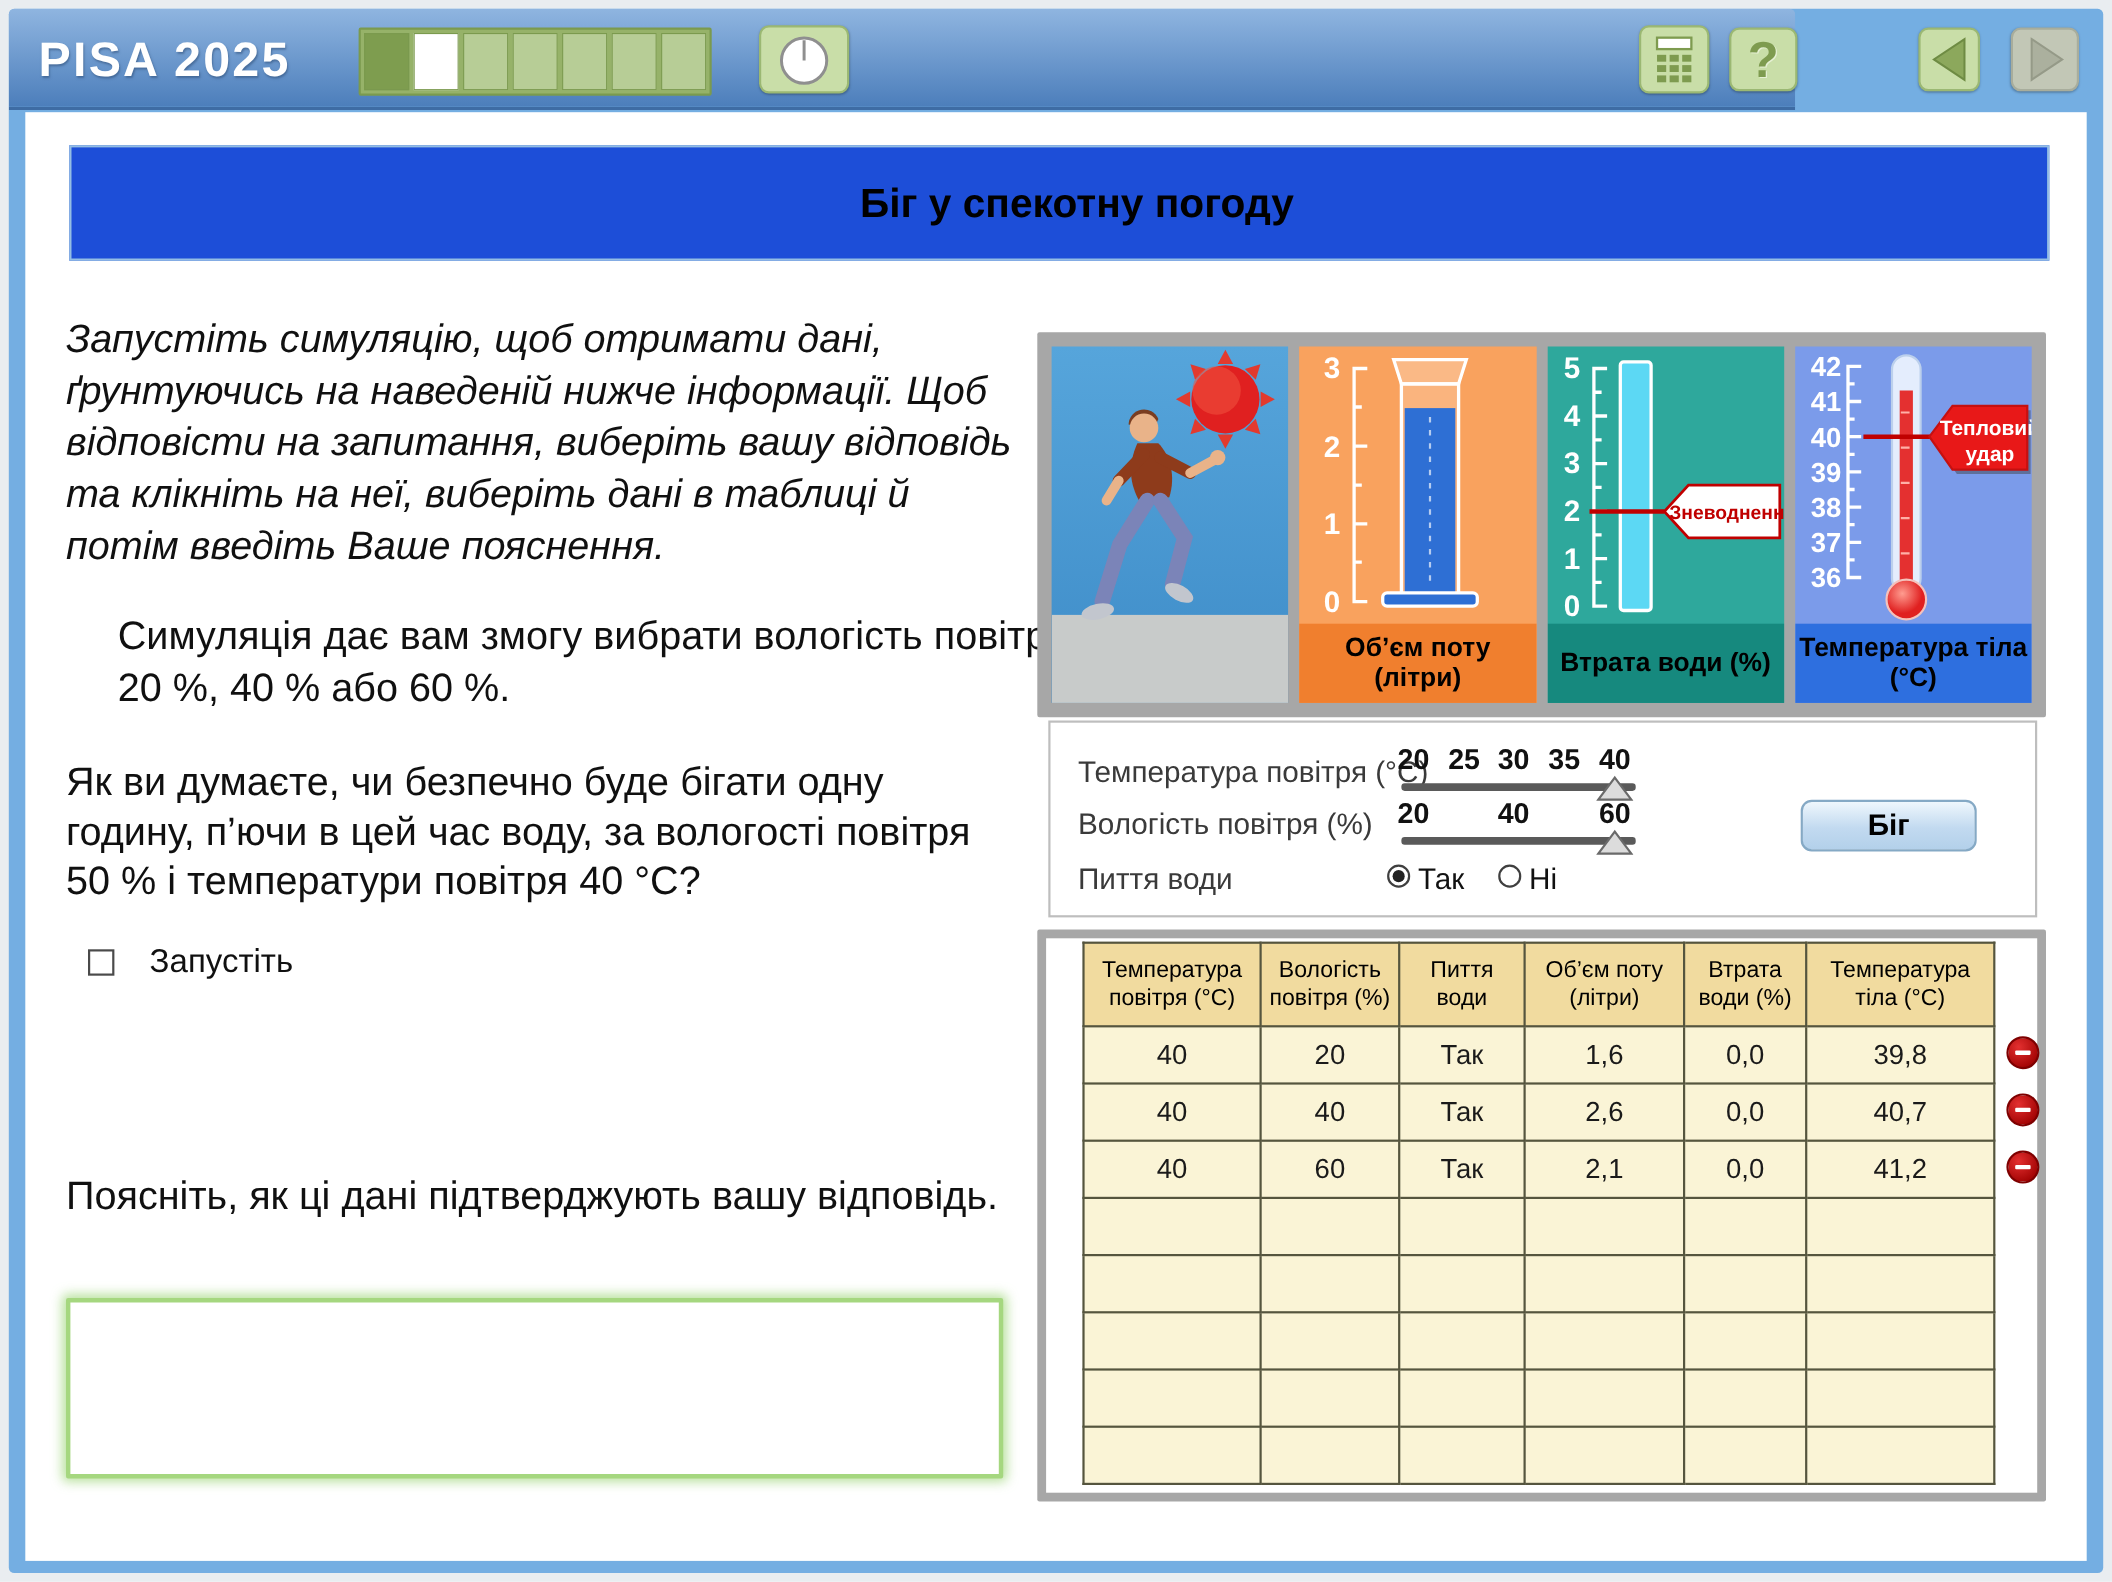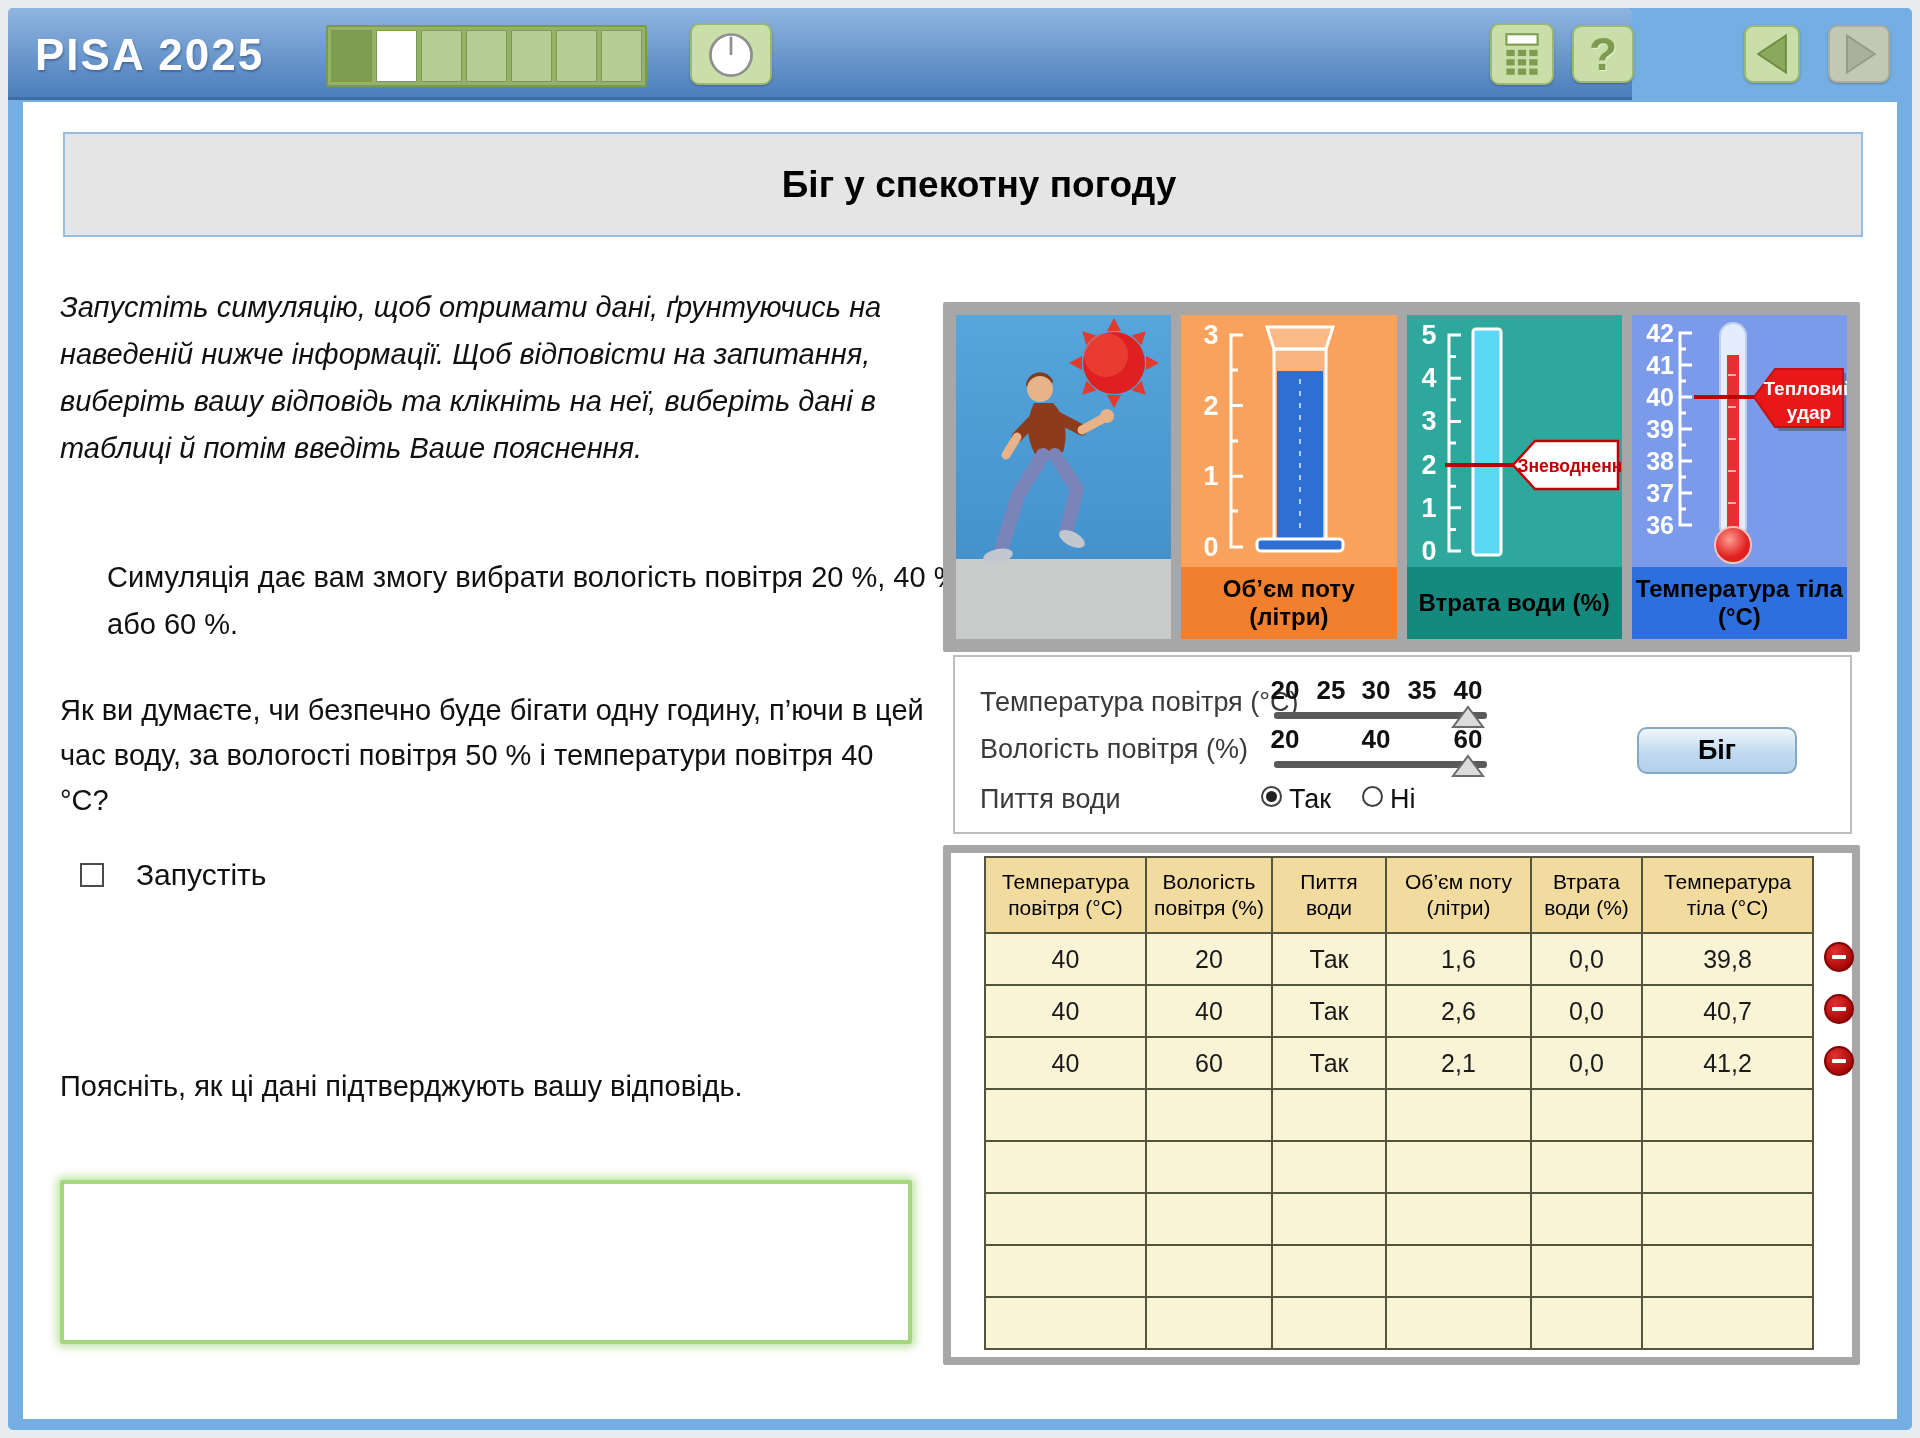--- a/index.html
+++ b/index.html
@@ -30,26 +30,26 @@
   .hbtn.disabled { background:#C2C7B6; border-color:#A8AD9C; }
   .timer-btn { left:682px; top:15px; width:82px; height:62px; }
   .calc-btn  { left:1482px; top:15px; width:64px; height:62px; }
   .help-btn  { left:1564px; top:17px; width:62px; height:58px; }
   .back-btn  { left:1736px; top:17px; width:56px; height:58px; }
   .fwd-btn   { left:1820px; top:17px; width:62px; height:58px; }
   .help-glyph { font-size:46px; font-weight:bold; color:#7E9B4F; text-shadow:1px 1px 0 #E6F0D4; }
 
   
   .title-bar { position:absolute; left:40px; top:30px; width:1800px; height:105px;
-               background:#e5e5e5; border:2px solid #94BEE4;
+               background:#1d4ed8; border:2px solid #94BEE4;
                display:flex; align-items:center; justify-content:center;padding-left:32px; }
   .title-bar span { font-size:37px; font-weight:bold; color:#000; }
 
   
-  .ltxt { position:absolute; left:37px; width:866px; font-size:29px; color:#101010; }
+  .ltxt { position:absolute; left:37px; width:866px; font-size:36px; color:#101010; }
   .para1 { top:182px; font-style:italic; line-height:47px; }
   .para2 { top:452px; line-height:47px;margin-left:47px; }
   .question { top:586px; line-height:45px; }
   .opt-row { position:absolute; left:37px; width:700px; height:38px; display:flex; align-items:center; }
   .opt1 { top:716px; } .opt2 { top:754px; }
   .opt-box { width:24px; height:24px; border:2px solid #4A4A4A; background:#fff; margin-left:20px; }
   .opt-label { font-size:30px; margin-left:32px; color:#101010; }
   .para4 { top:838px; line-height:45px; }
   .para5 { top:962px; line-height:45px; }
   .answer-area { position:absolute; left:37px; top:1078px; width:852px; height:164px;

